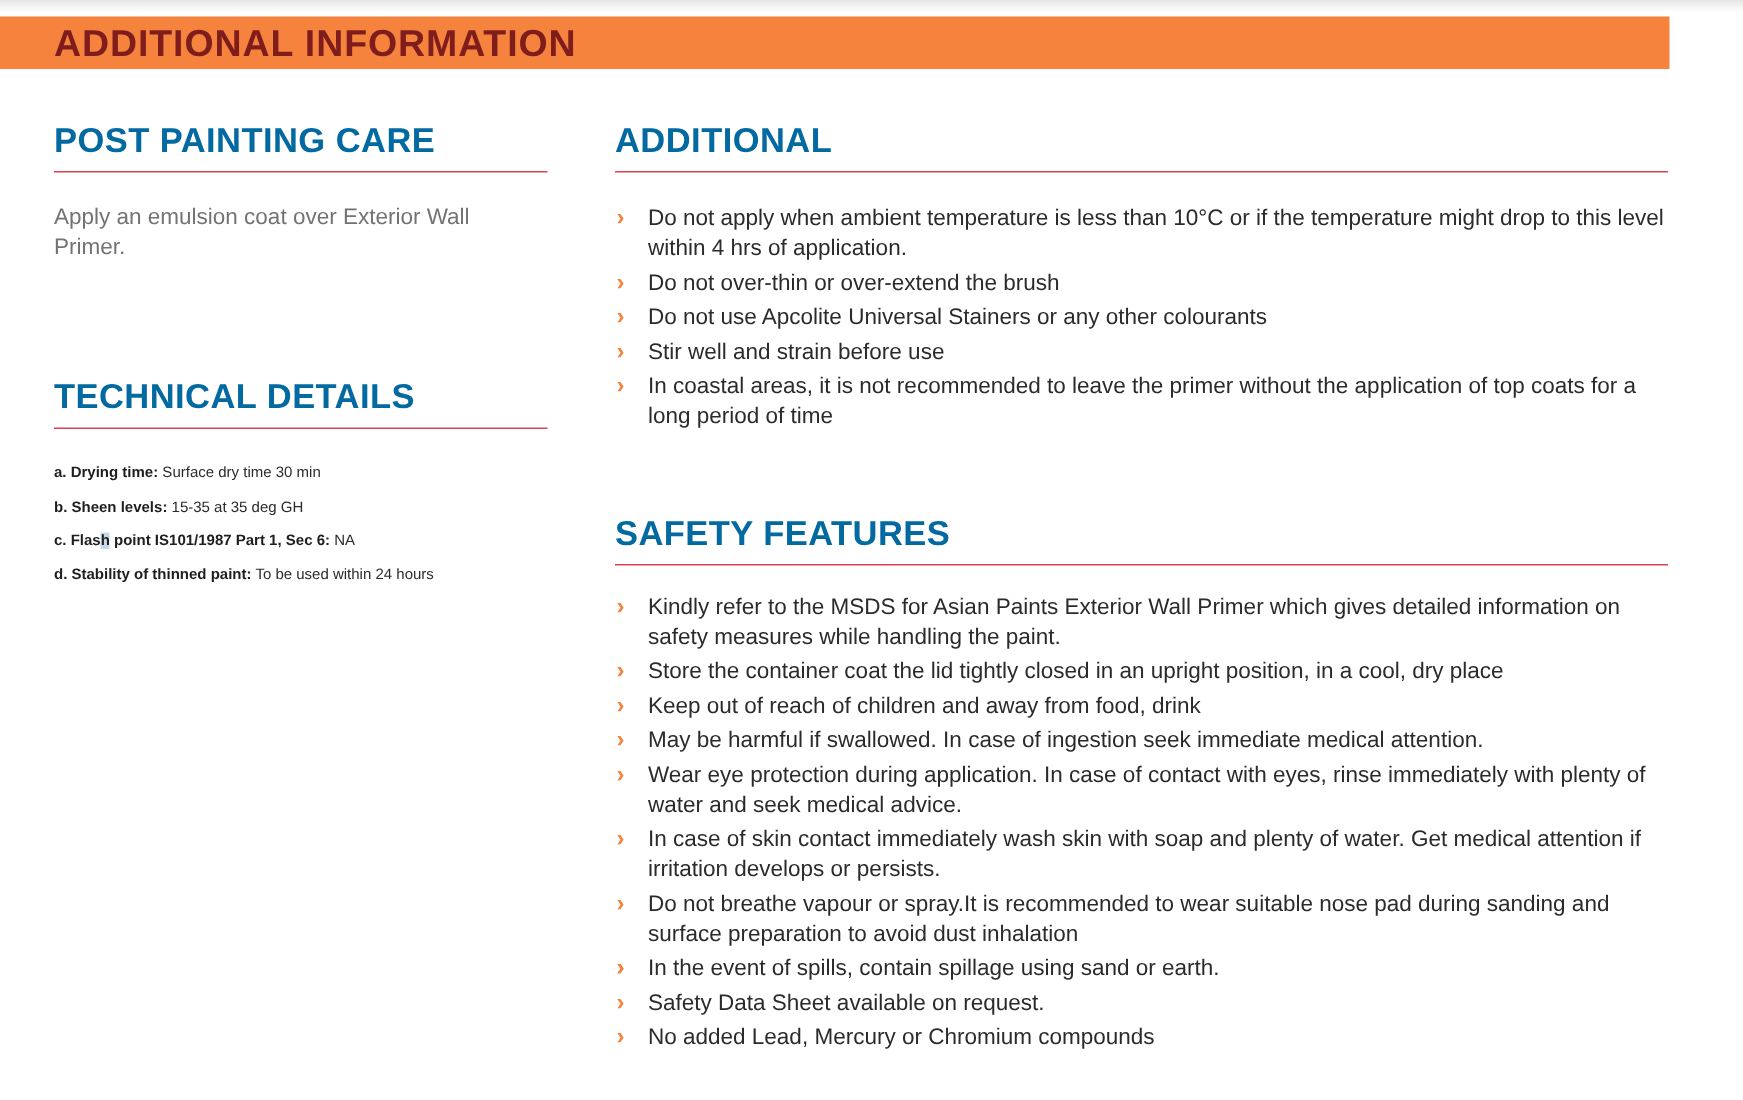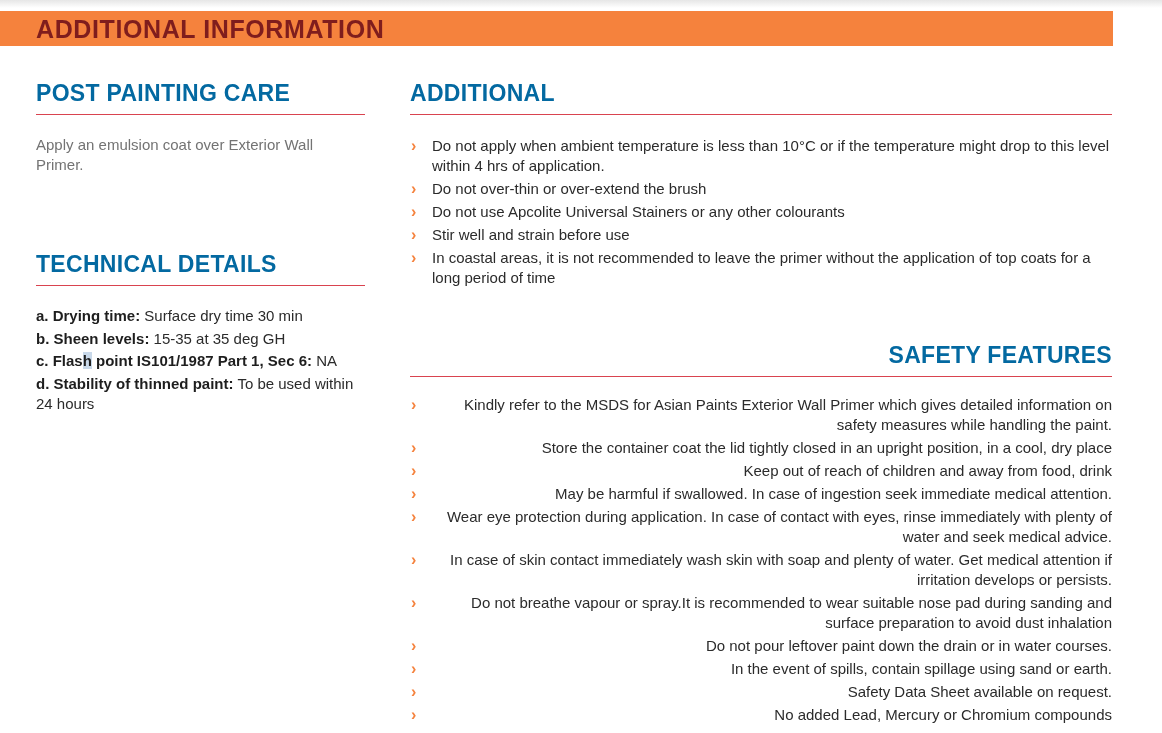--- a/index.html
+++ b/index.html
@@ -23,21 +23,21 @@
     color: #7f1d1d; font-weight: bold; font-size: 25px; letter-spacing: 0.6px;
     line-height: 30px;
   }
   .section { position: absolute; }
   .section-title {
     color: #0369a1; font-weight: bold; font-size: 23px; letter-spacing: 0.3px;
     line-height: 28px; margin: 0;
   }
   .rule { height: 1px; background: #d9434f; margin-top: 7px; }
   .body-text { font-size: 15px; line-height: 20px; color: #737373; }
-  .tech-list { list-style: none; margin: 0; padding: 0; font-size: 15px; line-height: 20px; }
+  .tech-list { list-style: none; margin: 0; padding: 0; font-size: 10px; line-height: 20px; }
   .tech-list li { margin-bottom: 2.5px; }
   .tech-list b { color: #1e1e1e; }
   .hl { background: #c9d9ea; }
   .bullet-list { list-style: none; margin: 0; padding: 0; font-size: 15px; line-height: 20px; }
   .bullet-list li { position: relative; padding-left: 22px; margin-bottom: 3px; }
   .bullet-list li .chev {
     position: absolute; left: 1px; top: 0; color: #f5823d; font-weight: bold; font-size: 16px;
   }
 </style>
 </head>
@@ -71,29 +71,29 @@
   <div class="rule"></div>
   <ul class="bullet-list" style="margin-top:21px; width:700px;">
     <li><span class="chev">›</span><span>Do not apply when ambient temperature is less than 10°C or if the temperature might drop to this level within 4 hrs of application.</span></li>
     <li><span class="chev">›</span><span>Do not over-thin or over-extend the brush</span></li>
     <li><span class="chev">›</span><span>Do not use Apcolite Universal Stainers or any other colourants</span></li>
     <li><span class="chev">›</span><span>Stir well and strain before use</span></li>
     <li><span class="chev">›</span><span>In coastal areas, it is not recommended to leave the primer without the application of top coats for a long period of time</span></li>
   </ul>
 </div>
 
-<div class="section" style="left:410px; top:341px; width:702px;text-align:right;">
+<div class="section" style="left:410px; top:341px; width:702px;">
   <h2 class="section-title">SAFETY FEATURES</h2>
   <div class="rule"></div>
   <ul class="bullet-list" style="margin-top:18px; width:702px;">
     <li><span class="chev">›</span><span>Kindly refer to the MSDS for Asian Paints Exterior Wall Primer which gives detailed information on safety measures while handling the paint.</span></li>
     <li><span class="chev">›</span><span>Store the container coat the lid tightly closed in an upright position, in a cool, dry place</span></li>
     <li><span class="chev">›</span><span>Keep out of reach of children and away from food, drink</span></li>
     <li><span class="chev">›</span><span>May be harmful if swallowed. In case of ingestion seek immediate medical attention.</span></li>
     <li><span class="chev">›</span><span>Wear eye protection during application. In case of contact with eyes, rinse immediately with plenty of water and seek medical advice.</span></li>
     <li><span class="chev">›</span><span>In case of skin contact immediately wash skin with soap and plenty of water. Get medical attention if irritation develops or persists.</span></li>
     <li><span class="chev">›</span><span>Do not breathe vapour or spray.It is recommended to wear suitable nose pad during sanding and surface preparation to avoid dust inhalation</span></li>
-    <li><span class="chev">›</span><span>Do not pour leftover paint down the drain or in water courses.</span></li>
+    <li><span class="chev">›</span></li>
     <li><span class="chev">›</span><span>In the event of spills, contain spillage using sand or earth.</span></li>
     <li><span class="chev">›</span><span>Safety Data Sheet available on request.</span></li>
     <li><span class="chev">›</span><span>No added Lead, Mercury or Chromium compounds</span></li>
   </ul>
 </div>
 
 </body></html>

